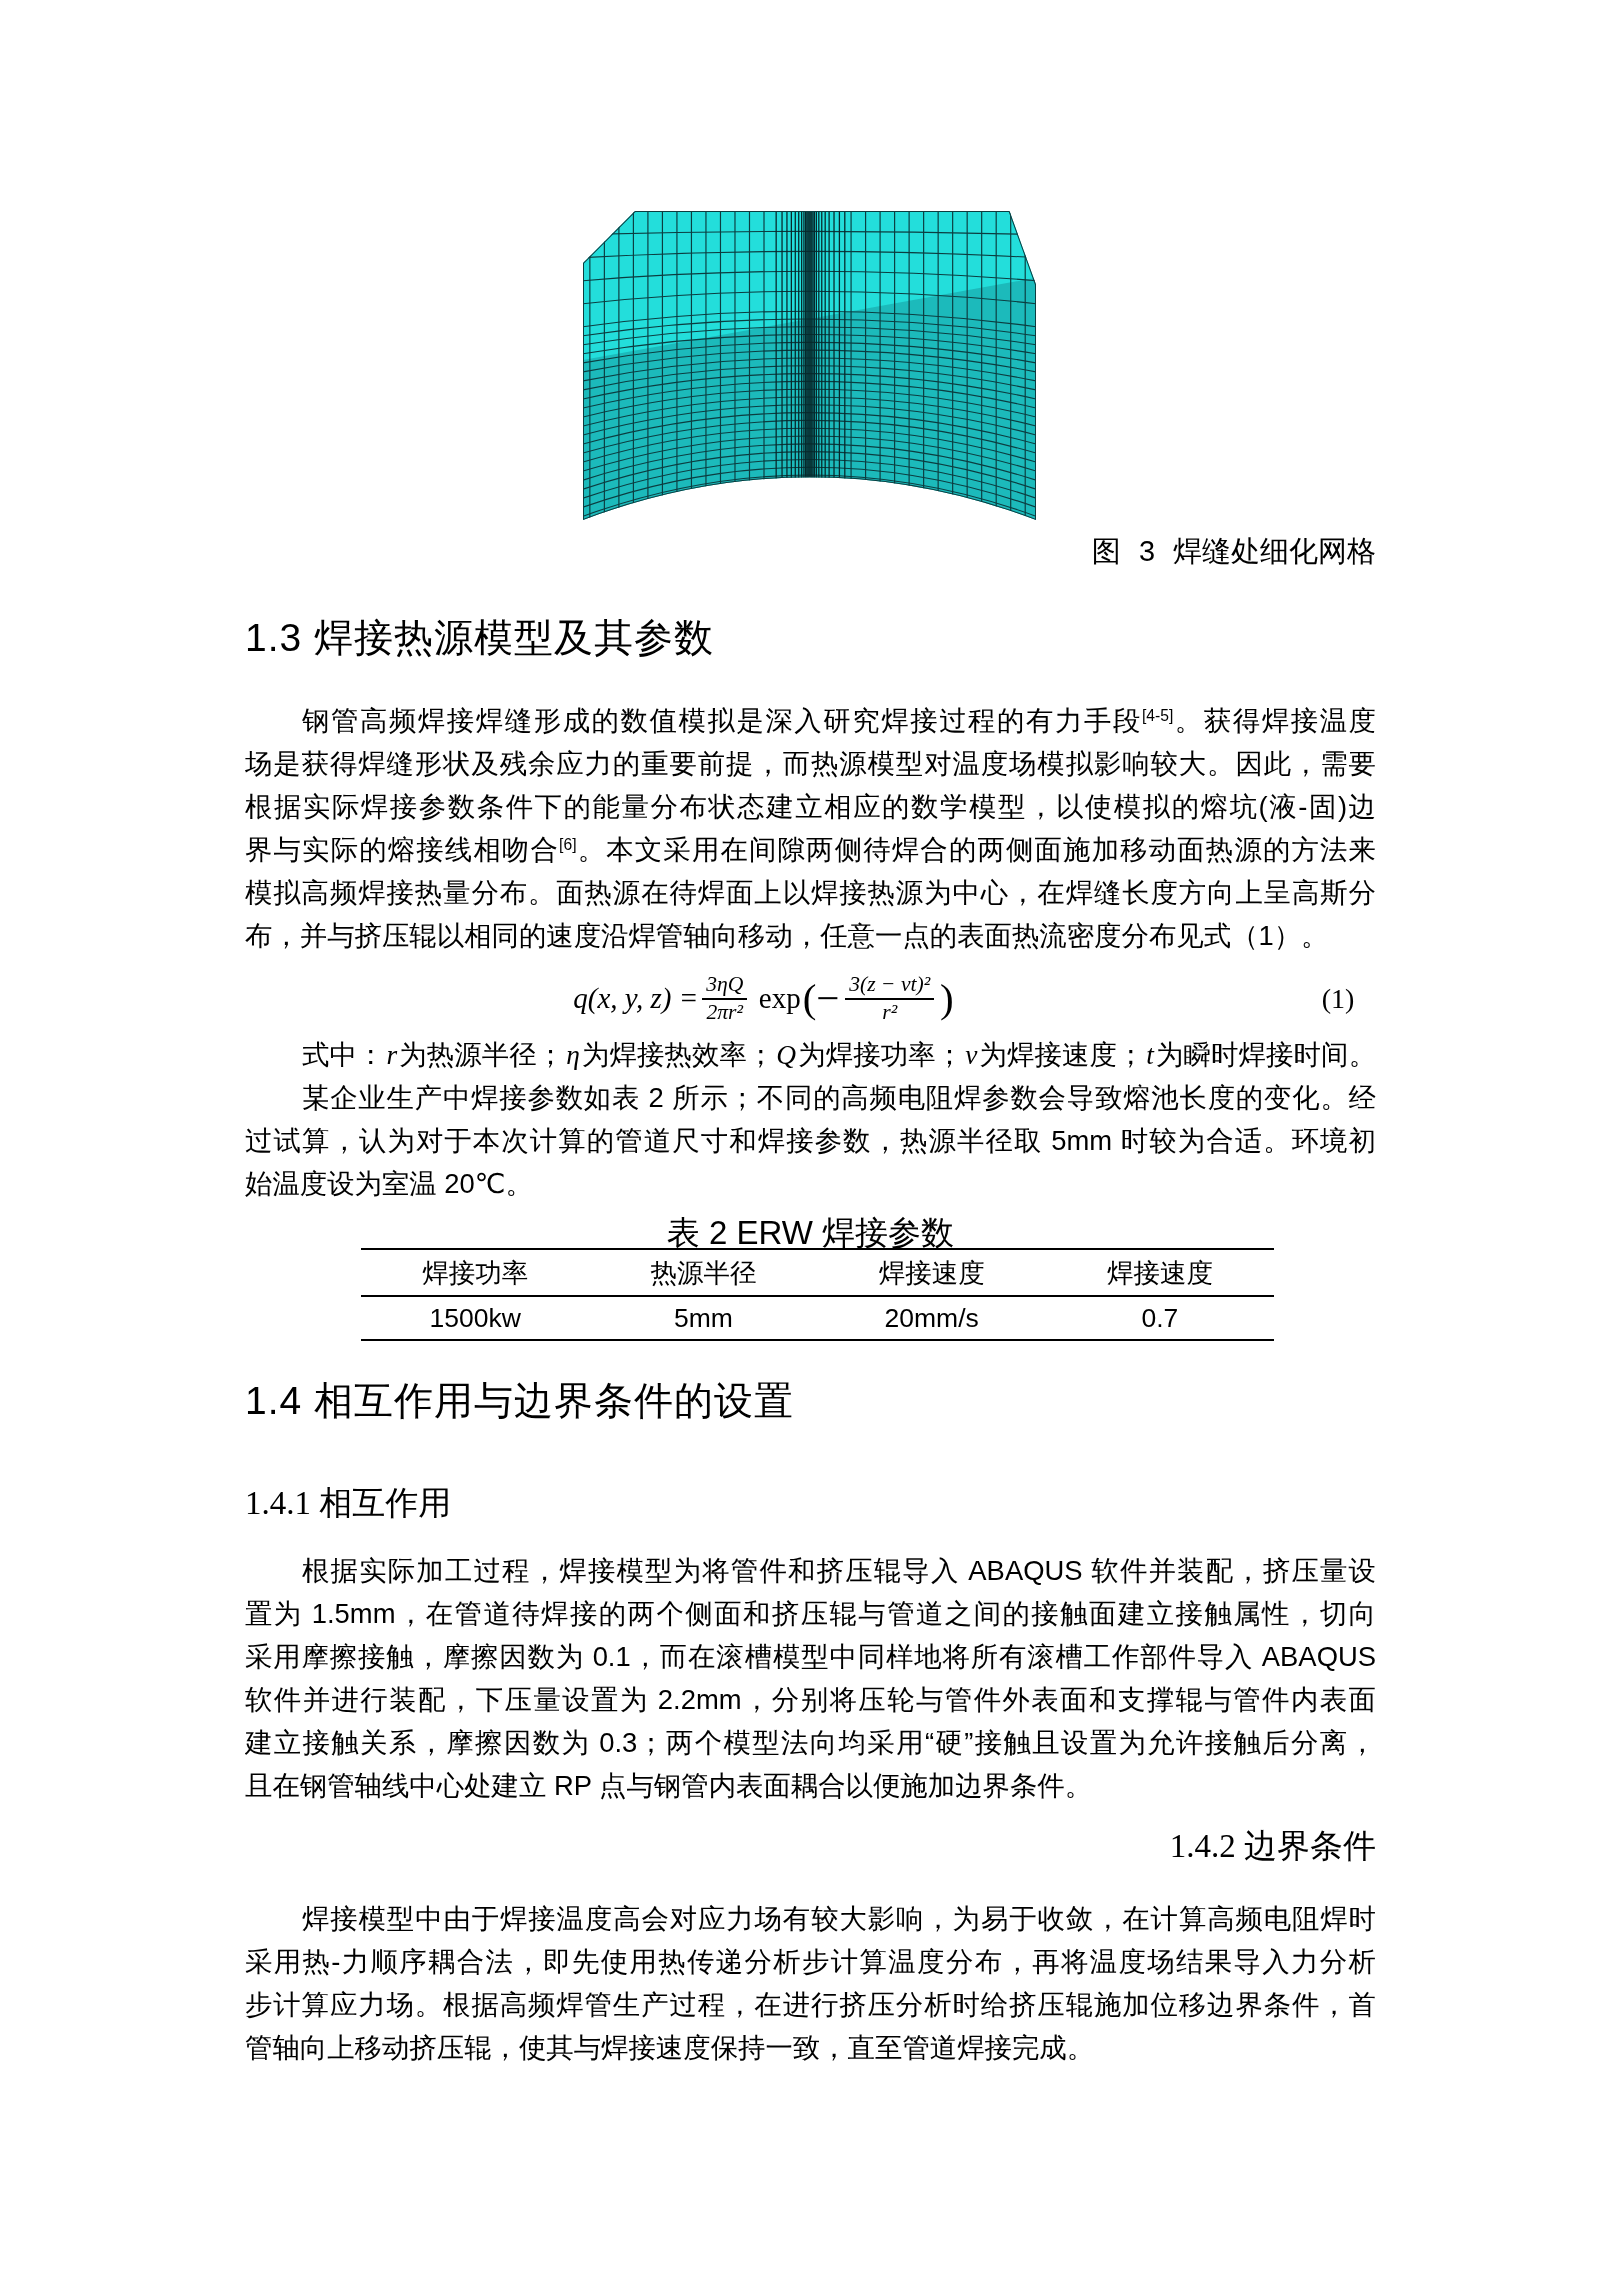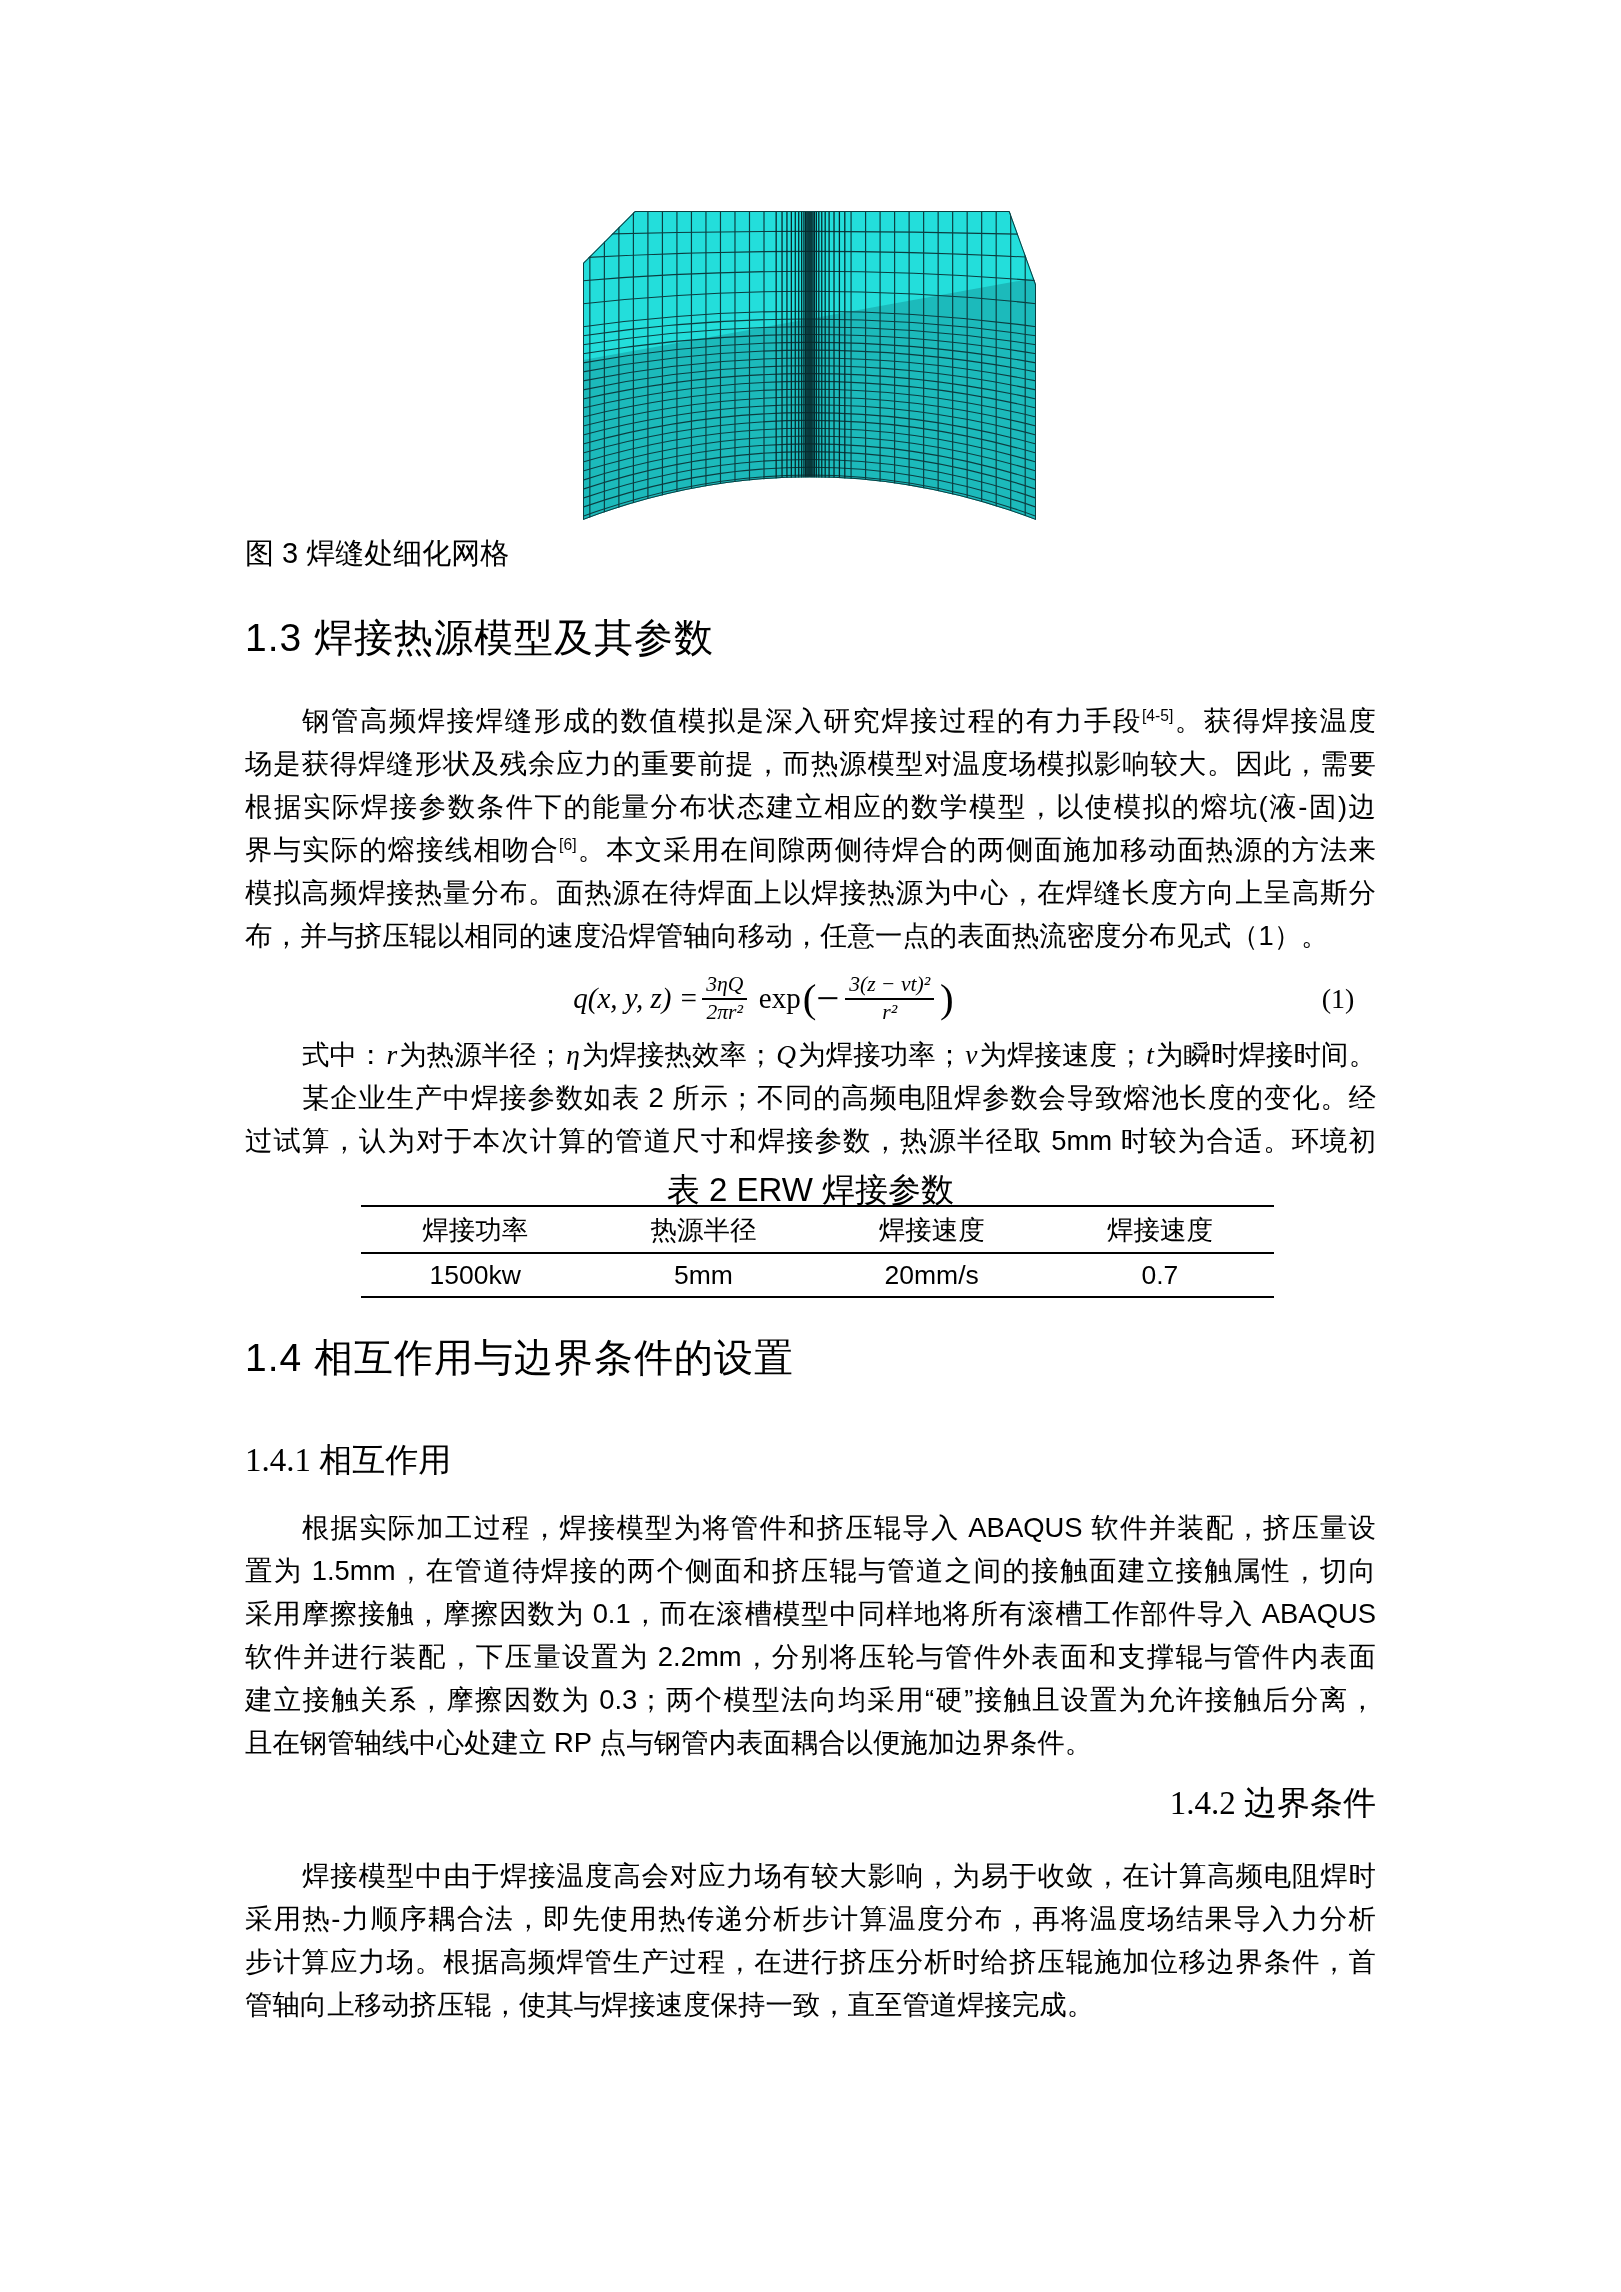--- a/index.html
+++ b/index.html
@@ -10,21 +10,21 @@
     margin:0 auto;
     background:#ffffff;
     font-family:"Liberation Sans","DejaVu Sans",sans-serif;
     color:#000;
     overflow:hidden;
   }
   .content{width:1131px;margin-left:245px;}
   
   .figure-wrap{margin-top:211px;margin-left:338px;width:453px;height:309px;}
   .figure-wrap svg{display:block;width:453px;height:309px;}
-  .fig-caption{margin-top:15.7px;text-align:left;font-size:29px;line-height:35px;}
+  .fig-caption{margin-top:15.7px;text-align:right;font-size:29px;line-height:35px;font-family:Liberation Mono, monospace;}
   
   .h-main{font-size:39px;line-height:47px;font-weight:500;letter-spacing:1px;}
   .h13{margin-top:43px;}
   .h14{margin-top:35px;line-height:49px;}
   .h-sub{font-size:33px;line-height:47px;font-weight:500;font-family:Liberation Serif, serif;}
   .h141{margin-top:55px;}
   .h142{margin-top:15.7px;text-align:right;}
   
   .para{width:1131px;}
   .p1{margin-top:38px;}
@@ -193,20 +193,21 @@
         </span>
         <span class="bigp">)</span>
       </span>
       <span class="eq-num">(1)</span>
     </div>
 
     <div class="para p2">
       <div class="line indent"><span>式中：</span><span class="mvar">r</span><span>为热源半径；</span><span class="mvar">η</span><span>为焊接热效率；</span><span class="mvar">Q</span><span>为焊接功率；</span><span class="mvar">v</span><span>为焊接速度；</span><span class="mvar">t</span><span>为瞬时焊接时间。</span></div>
       <div class="line indent">某企业生产中焊接参数如表 2 所示；不同的高频电阻焊参数会导致熔池长度的变化。经</div>
       <div class="line">过试算，认为对于本次计算的管道尺寸和焊接参数，热源半径取 5mm 时较为合适。环境初</div>
+      <div class="line last">始温度设为室温 20℃。</div>
     </div>
 
     <div class="tbl-caption">表 2 ERW 焊接参数</div>
     <table class="t2">
       <thead>
         <tr>
           <th>焊接功率</th>
           <th>热源半径</th>
           <th>焊接速度</th>
           <th>焊接速度</th>

